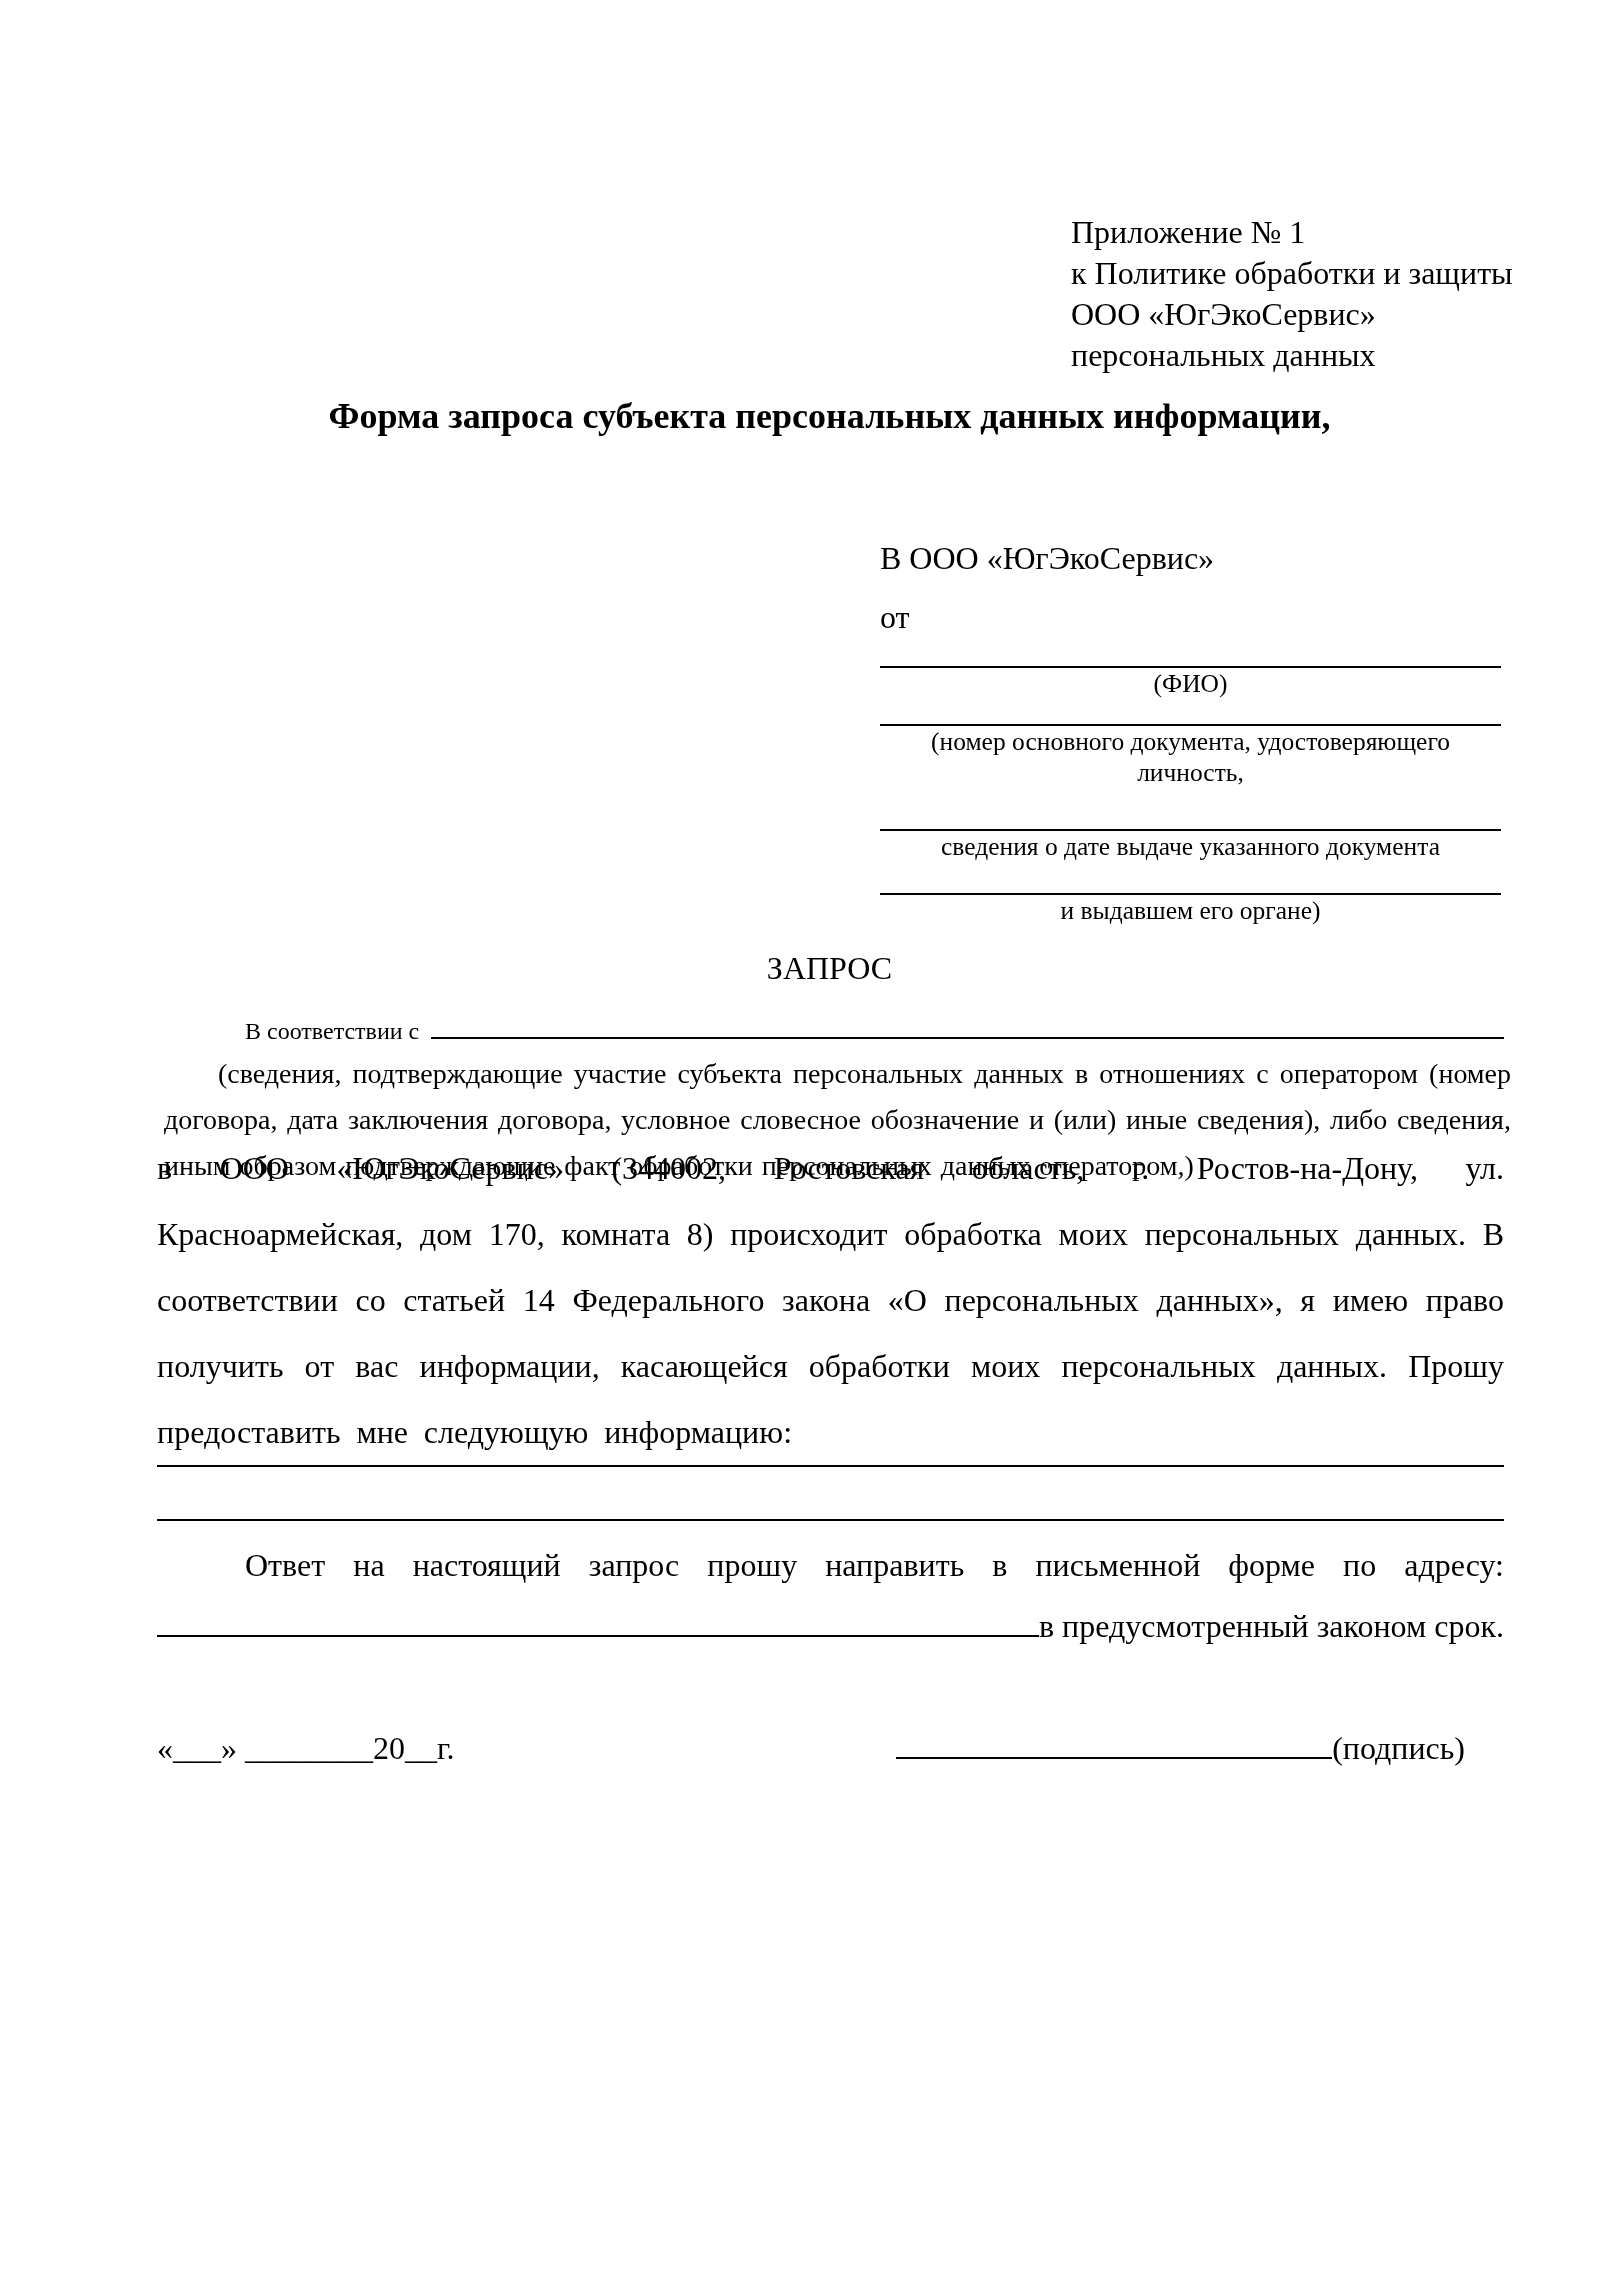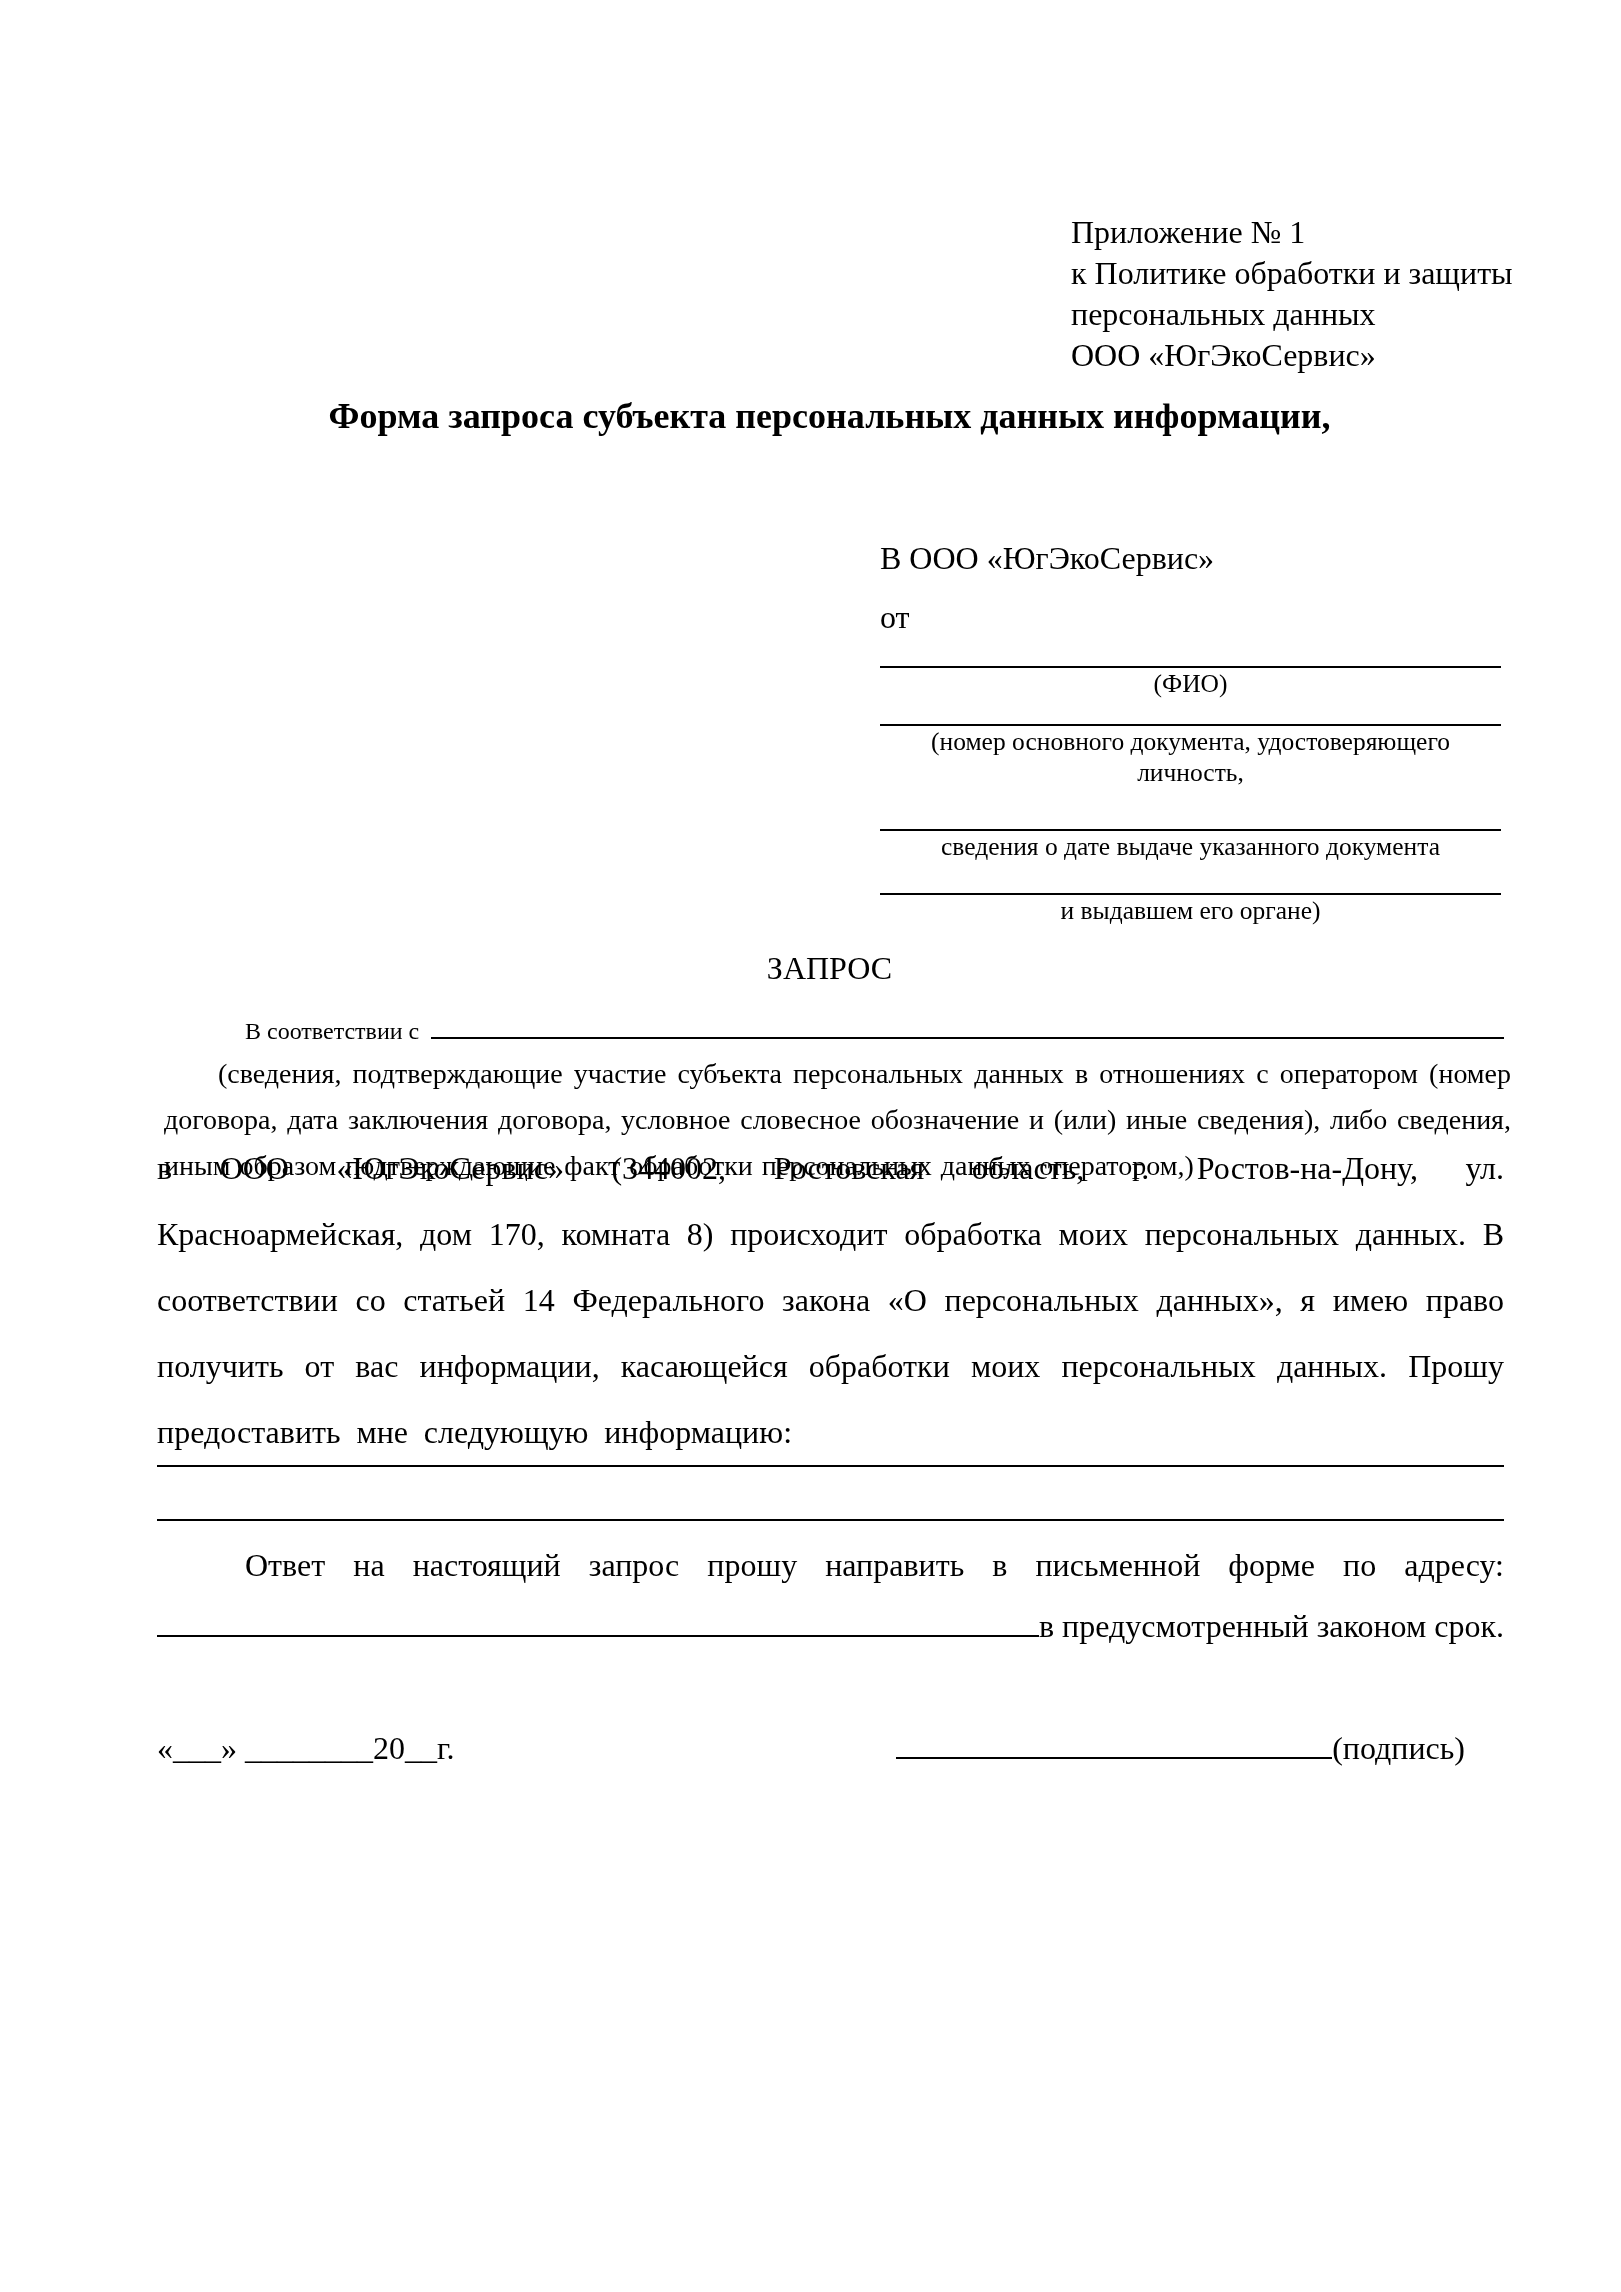--- a/index.html
+++ b/index.html
@@ -91,22 +91,22 @@
   .sig-caption { white-space:nowrap; }
 </style>
 </head>
 <body>
 
 <div class="page">
 
   <div class="header-note">
     <div>Приложение № 1</div>
     <div>к Политике обработки и защиты</div>
+    <div>ООО «ЮгЭкоСервис»</div>
     <div>персональных данных</div>
-    <div>ООО «ЮгЭкоСервис»</div>
   </div>
 
   <div class="doc-title">
     <div>Форма запроса субъекта персональных данных информации,</div>
   </div>
 
   <div class="addressee">
     <div class="to-line">В ООО «ЮгЭкоСервис»</div>
     <div class="from-line">от</div>
 

